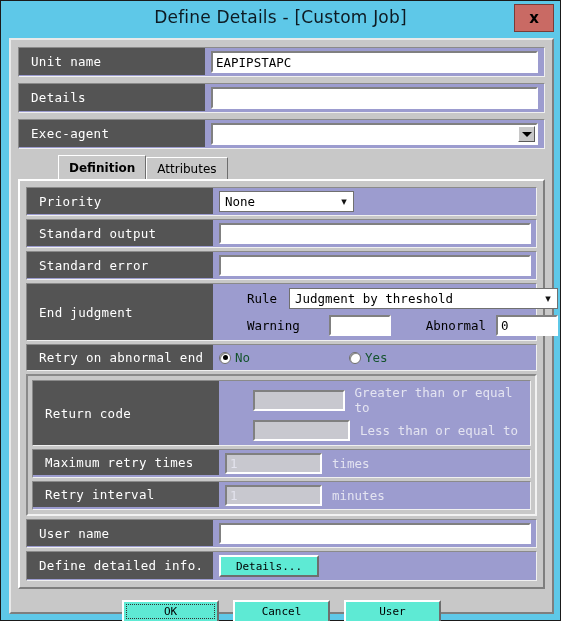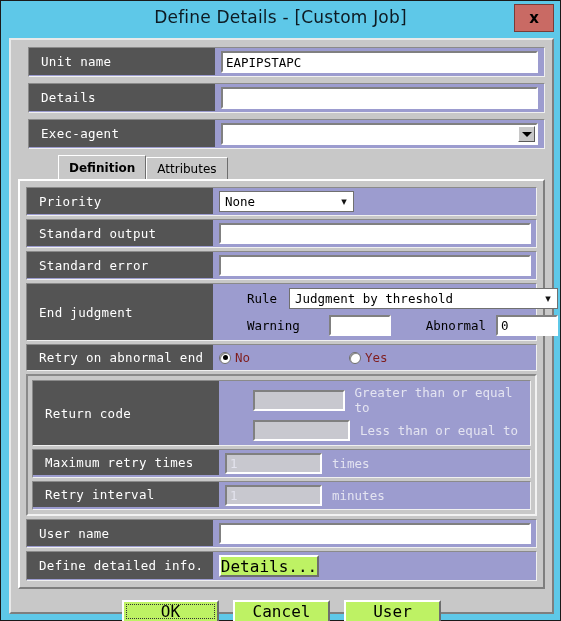--- a/index.html
+++ b/index.html
@@ -129,21 +129,20 @@
     margin-left: 10px;
   }
   .plainlabel {
     color: #000;
     font-size: 12.5px;
   }
 
   
   #header-rows {
     padding: 7px 7px 0 7px;
-    margin-left: 10px;
   }
   #header-rows .row { margin-bottom: 6px; }
   #header-rows .lbl { height: 27px; }
   #header-rows .fieldzone { padding: 3px 6px; }
   #header-rows .txt { flex: 1; height: 22px; }
 
   
   .combo95 {
     flex: 1;
     display: flex;
@@ -278,21 +277,21 @@
     display: flex;
     align-items: center;
     margin-left: 28px;
   }
 
   
   .radio {
     display: inline-flex;
     align-items: center;
     font-size: 12.5px;
-    color: #7f1d1d;
+    color: #14532d;
     cursor: pointer;
     text-align: center;
   }
   .radio .dot {
     width: 12px; height: 12px;
     border-radius: 50%;
     background: #ffffff;
     border: 1px solid #6d6d6d;
     box-shadow: inset 1px 1px 0 #8a8a8a;
     box-sizing: border-box;
@@ -314,28 +313,28 @@
     display: flex;
     flex-direction: column;
     justify-content: center;
     padding: 4px 6px;
     gap: 5px;
     box-sizing: border-box;
   }
 
   
   .pbtn {
-    background: #bef264;
+    background: #5eead4;
     border-top: 2px solid #ffffff;
     border-left: 2px solid #ffffff;
     border-right: 2px solid #6e6e6e;
     border-bottom: 2px solid #6e6e6e;
     box-sizing: border-box;
     font-family: "DejaVu Sans Mono", monospace;
-    font-size: 16px;
+    font-size: 11px;
     color: #000;
     display: flex;
     align-items: center;
     justify-content: center;
     cursor: pointer;
   }
   #details-button { width: 100px; height: 22px; }
 
   #buttonbar {
     display: flex;

